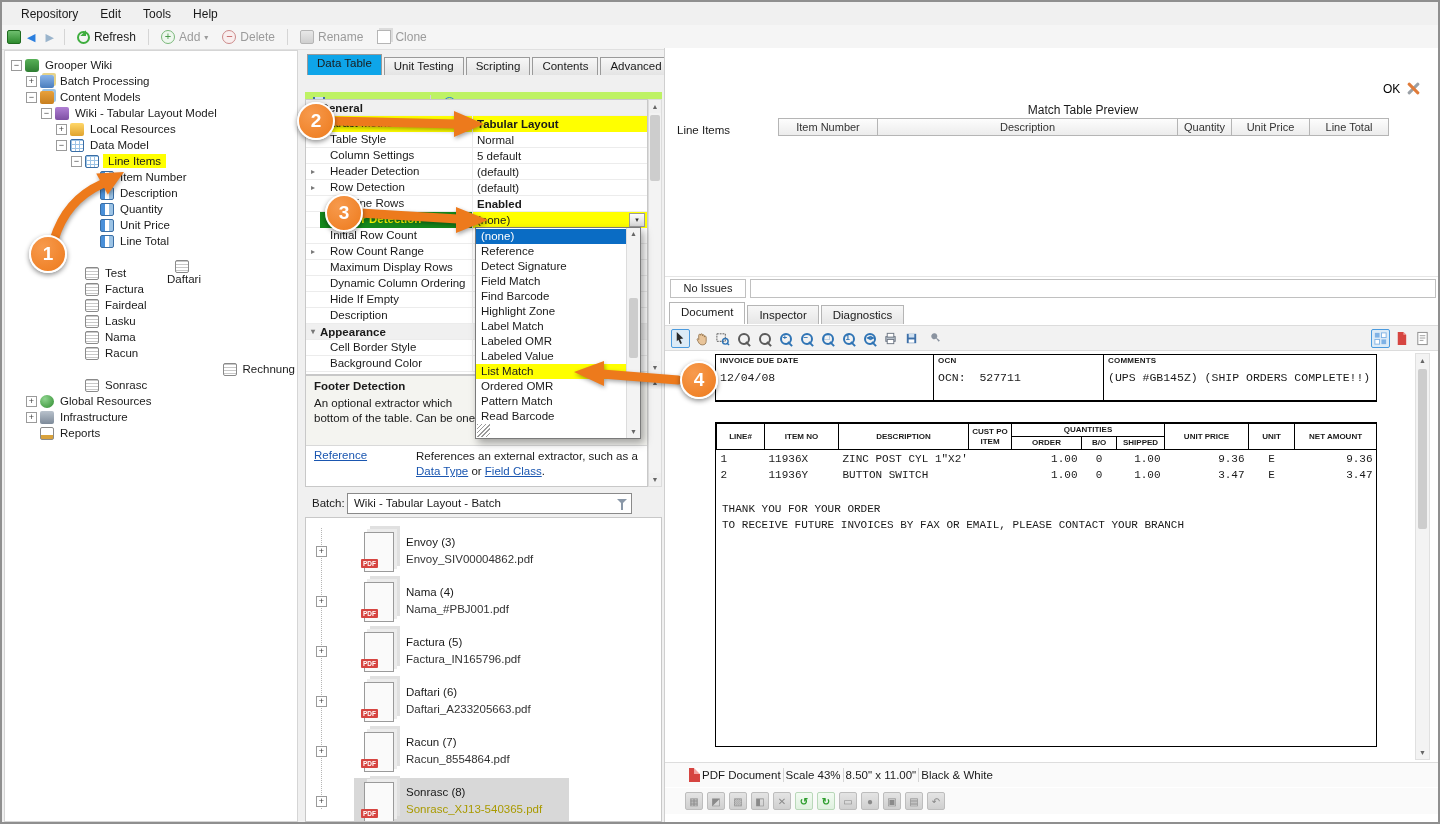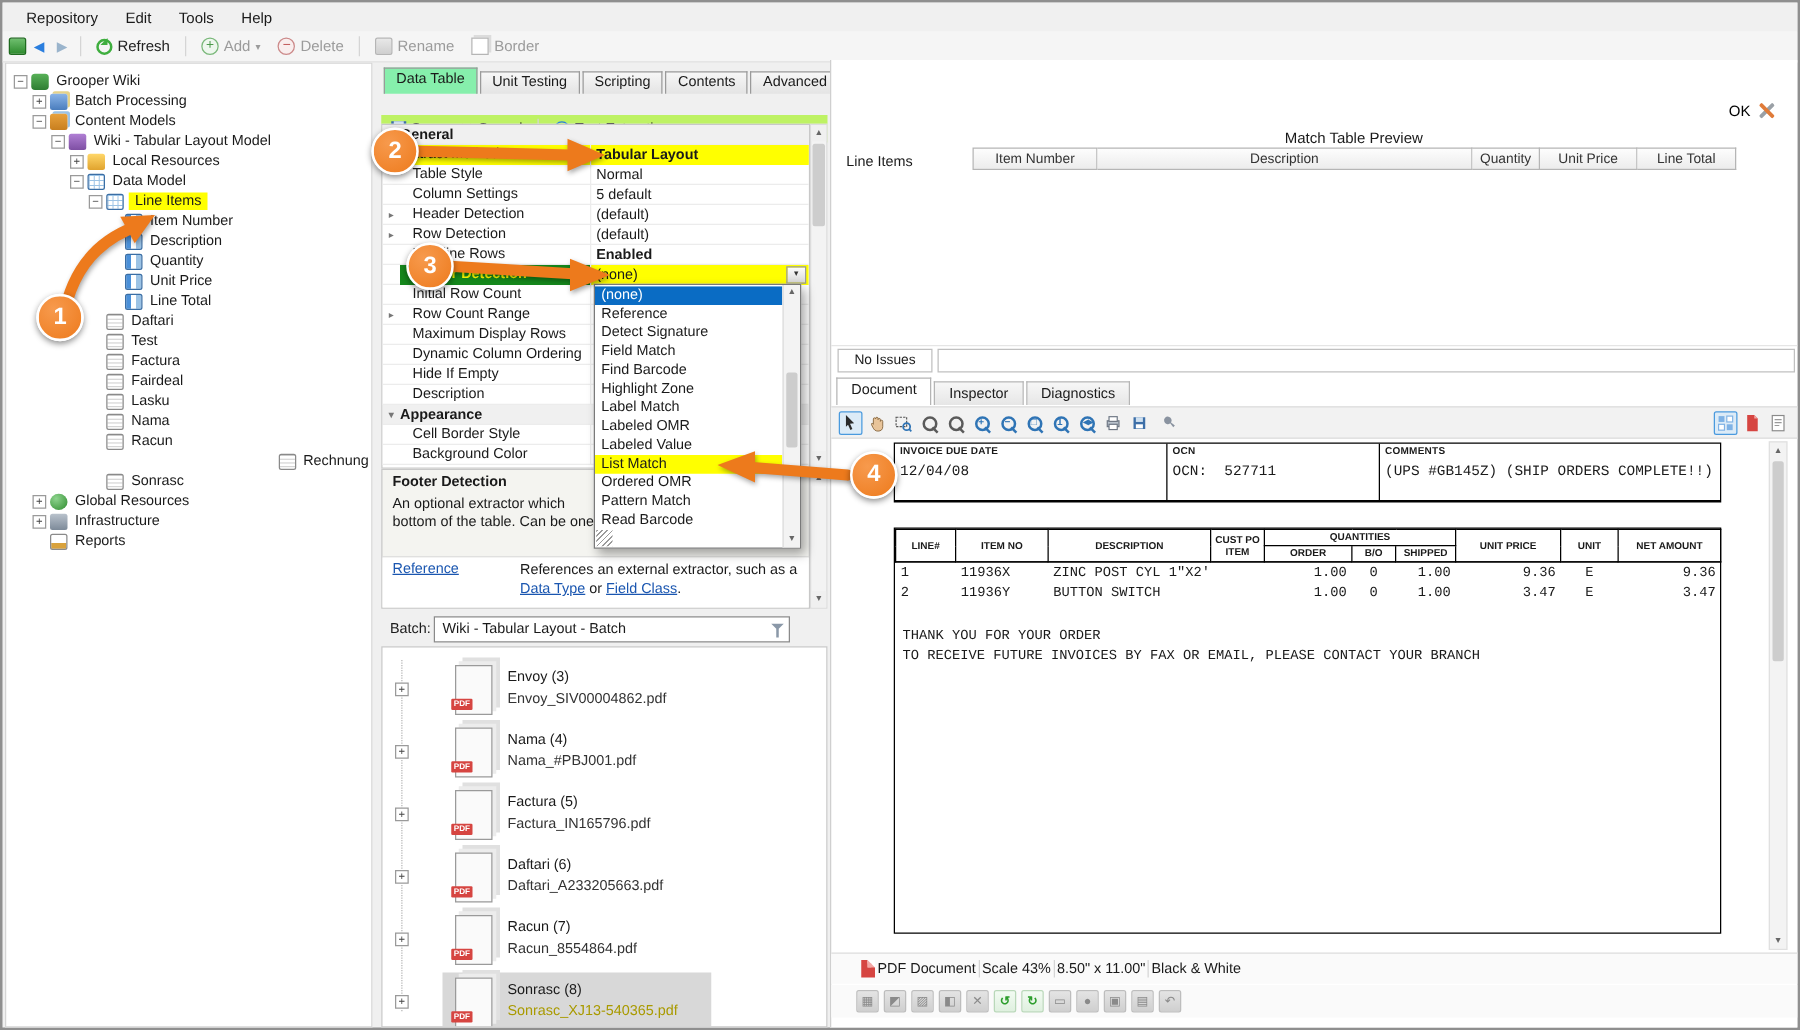--- a/index.html
+++ b/index.html
@@ -43,21 +43,21 @@
   .ic-data-model,.ic-table{background:#fff;border:1px solid #3a6ea5;background-image:linear-gradient(#9cc3e5 1px,transparent 1px),linear-gradient(90deg,#9cc3e5 1px,transparent 1px);background-size:4px 4px}
   .ic-field{border:1px solid #3a6ea5;background:linear-gradient(90deg,#4a90d9 30%,#fff 30%,#fff 65%,#9cc3e5 65%)}
   .ic-doctype{background:#fff;border:1px solid #8a8a8a;background-image:linear-gradient(#c8c8c8 1px,transparent 1px);background-size:3px 3px}
   .ic-global-resources{background:radial-gradient(circle at 35% 30%,#8ed48e,#2e8b2e);border-radius:50%}
   .ic-infrastructure{background:linear-gradient(#b9c2cc,#7d8a99)}
   .ic-reports{background:#fff;border:1px solid #8a8a8a;background-image:linear-gradient(0deg,#d9a23c 40%,transparent 40%)}
 
   
   #editor-tabs{position:absolute;left:305px;top:52px;height:21px;display:flex;align-items:flex-end}
   .tab{padding:2px 9px;border:1px solid #9a9a9a;border-bottom:none;background:linear-gradient(#f7f7f7,#e4e4e4);margin-right:2px;font-size:11.5px;height:18px;cursor:default}
-  .tab.active{background:#86efac;height:21px;font-weight:normal}
+  .tab.active{background:#0ea5e9;height:21px;font-weight:normal}
   #action-bar{position:absolute;left:303px;top:90px;width:357px;height:22px;display:flex;align-items:center;gap:4px;padding-left:4px;background:#bef264}
   .act-btn{display:inline-flex;align-items:center;gap:4px;border:none;background:transparent;font-family:inherit;font-size:11.5px;padding:1px 4px}
   .ic-save{width:12px;height:12px;background:#3d6fa8;position:relative}
   .ic-save::before{content:"";position:absolute;left:2px;top:0;width:8px;height:4px;background:#cfe0f0}
   .ic-save::after{content:"";position:absolute;left:3px;bottom:0;width:6px;height:4px;background:#fff}
   .ic-x{width:11px;height:11px;position:relative}
   .ic-x::before,.ic-x::after{content:"";position:absolute;left:5px;top:0;width:2px;height:11px;background:#cc2222}
   .ic-x::before{transform:rotate(45deg)}.ic-x::after{transform:rotate(-45deg)}
   .ic-play{width:13px;height:13px;border:1.5px solid #2a7ede;border-radius:50%;color:#2a7ede;font-size:7px;line-height:10px;text-align:center}
 
@@ -205,21 +205,21 @@
       <span class="tb-icon ic-del">−</span>
       <span>Delete</span>
     </button>
     <span class="tb-sep"></span>
     <button class="tb-btn disabled">
       <span class="tb-icon ic-rename"></span>
       <span>Rename</span>
     </button>
     <button class="tb-btn disabled">
       <span class="tb-icon ic-clone"></span>
-      <span>Border</span>
+      <span>Clone</span>
     </button>
   </div>
 
   <div id="tree-panel">
     <div id="tree">
         <div class="tree-row" style="padding-left: 6px;">
           <span class="texp">−</span>
           <span class="ticon ic-repository"></span>
           <span class="tlabel">Grooper Wiki</span>
         </div>
@@ -271,21 +271,21 @@
         <div class="tree-row" style="padding-left: 81px;">
           <span class="texp tex-hidden"></span>
           <span class="ticon ic-field"></span>
           <span class="tlabel">Unit Price</span>
         </div>
         <div class="tree-row" style="padding-left: 81px;">
           <span class="texp tex-hidden"></span>
           <span class="ticon ic-field"></span>
           <span class="tlabel">Line Total</span>
         </div>
-        <div class="tree-row" style="padding-left: 66px;">
+        <div class="tree-row" style="padding-left: 66px; flex-direction: column;">
           <span class="texp tex-hidden"></span>
           <span class="ticon ic-doctype"></span>
           <span class="tlabel">Daftari</span>
         </div>
         <div class="tree-row" style="padding-left: 66px;">
           <span class="texp tex-hidden"></span>
           <span class="ticon ic-doctype"></span>
           <span class="tlabel">Test</span>
         </div>
         <div class="tree-row" style="padding-left: 66px;">

